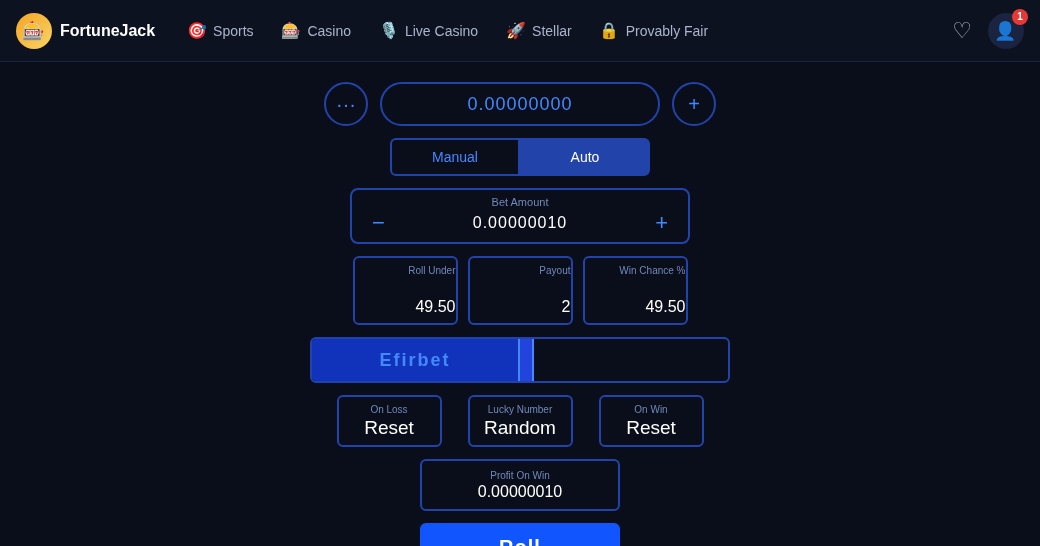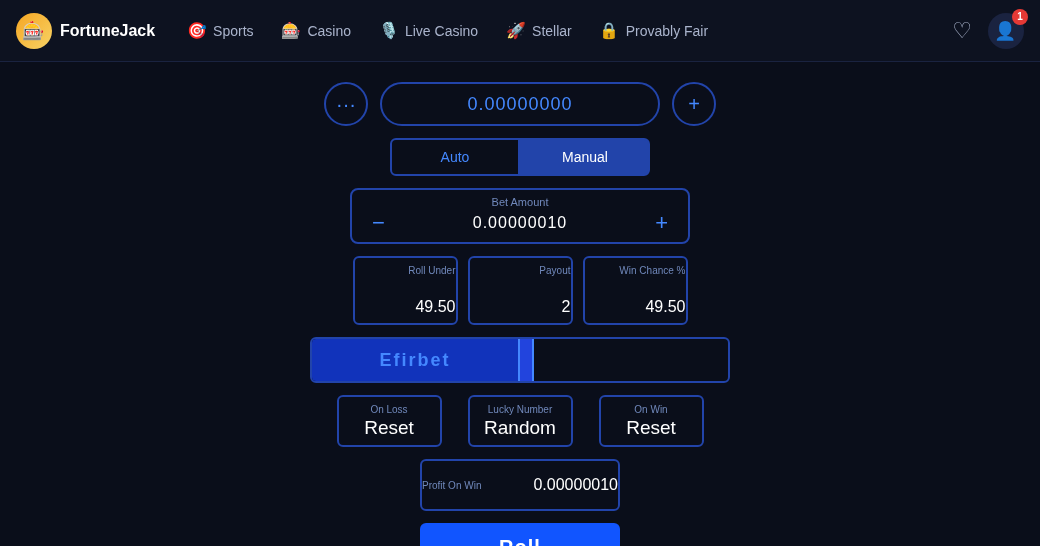--- a/index.html
+++ b/index.html
@@ -334,22 +334,23 @@
       font-weight: 500;
     }
 
     
     .profit-box {
       border: 2px solid #2244aa;
       border-radius: 6px;
       width: 200px;
       height: 52px;
       display: flex;
-      align-items: center;
-      justify-content: space-between;
+      flex-direction: column;
+      align-items: center;
+      justify-content: center;
       gap: 2px;
     }
 
     .profit-label {
       font-size: 10px;
       color: #7088bb;
     }
 
     .profit-value {
       font-size: 16px;
@@ -424,22 +425,22 @@
     </button>
     <div class="balance-display">
       <span>0.00000000</span>
     </div>
     <button class="circle-btn">
       <span>+</span>
     </button>
   </div>
 
   <div class="tab-row">
+    <button class="tab-btn">Manual</button>
     <button class="tab-btn active">Auto</button>
-    <button class="tab-btn">Manual</button>
   </div>
 
   <div class="bet-amount-container">
     <span class="bet-label">Bet Amount</span>
     <div class="bet-amount-row">
       <button class="bet-control-btn">
         <span>−</span>
       </button>
       <span class="bet-value">0.00000010</span>
       <button class="bet-control-btn">

